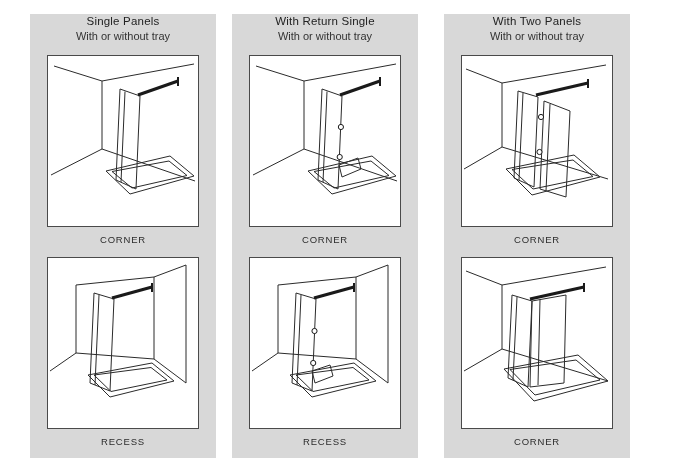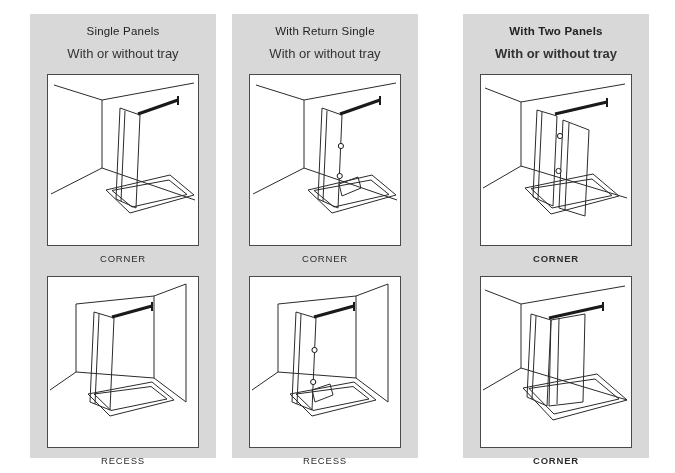--- a/index.html
+++ b/index.html
@@ -8,24 +8,24 @@
     font-family:"Liberation Sans", sans-serif;
     position:relative;overflow:hidden;
     color:#2b2b2b;
   }
   .col{
     position:absolute;top:14px;width:186px;height:444px;
     background:#d8d8d8;text-align:center;
   }
   .col-1{left:30px;}
   .col-2{left:232px;}
-  .col-3{left:463px;font-weight:bold;}
-  .col-header{padding-top:11px;}
+  .col-3{left:444px;}
+  .col-header{padding-top:1px;}
   .col-title{font-size:11.5px;color:#222;letter-spacing:.2px;}
-  .col-sub{font-size:13px;color:#333;margin-top:9px;}
+  .col-sub{font-size:11px;color:#333;margin-top:3px;}
   .box{
     width:150px;height:170px;margin:13px auto 0;
     background:#ffffff;border:1px solid #4a4a4a;
     display:flex;align-items:center;justify-content:center;
   }
   .cell-label{
     font-size:9.5px;letter-spacing:.8px;color:#2b2b2b;margin-top:7px;
   }
   .cell + .cell .box{margin-top:12px;}
   svg{display:block;}

